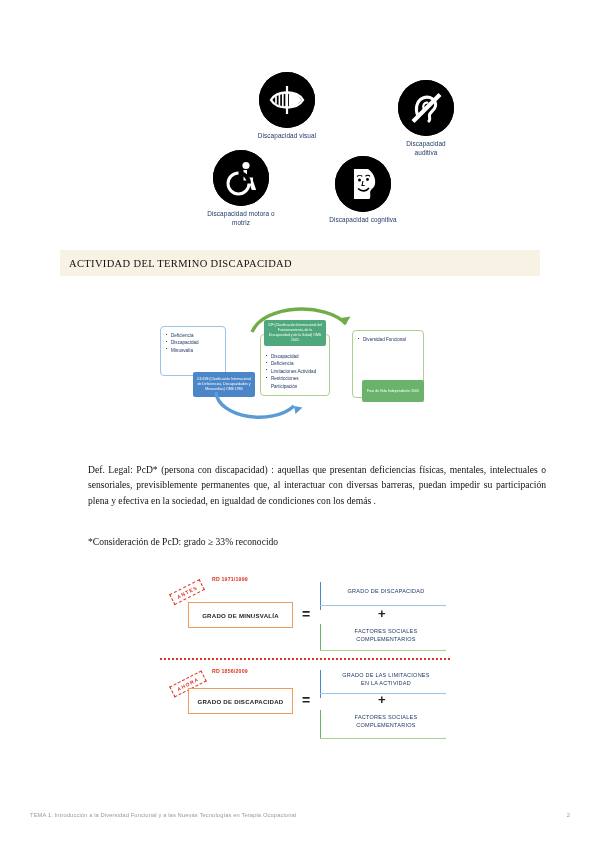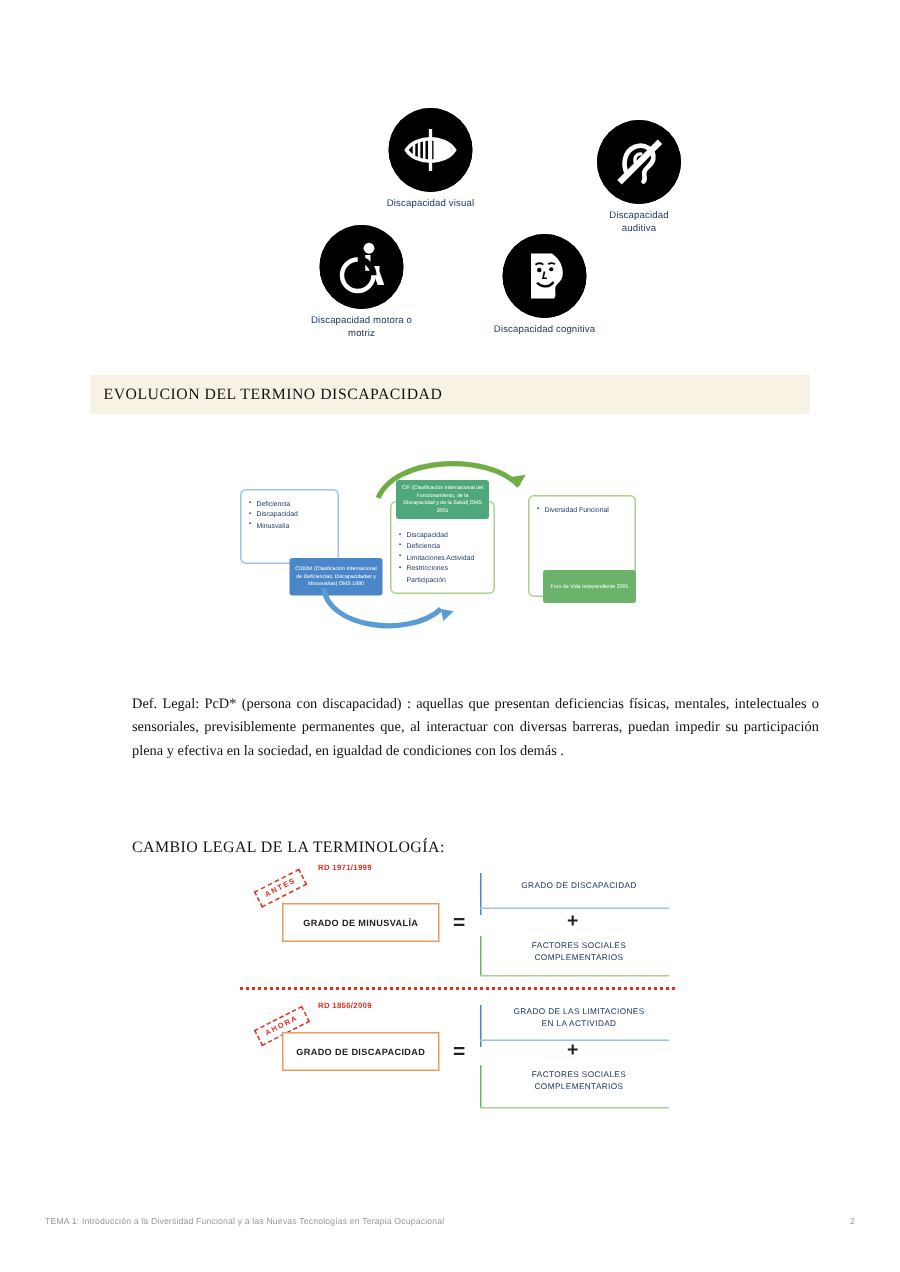--- a/index.html
+++ b/index.html
@@ -319,21 +319,21 @@
           <path d="M30.5 20.2 C31.8 19.1, 34 19.2, 35 20.3" fill="none" stroke="#000" stroke-width="1.2"></path>
           <path d="M23 32.5 C26.5 36, 31.5 35.5, 34 32" fill="none" stroke="#000" stroke-width="1.6"></path>
           <path d="M28 25 L27 29.5 L29.6 29.5" fill="none" stroke="#000" stroke-width="1.1"></path>
         </svg>
       </span>
       <div class="icon-caption">Discapacidad cognitiva</div>
     </div>
   </div>
 
   <div class="section-band">
-    <span class="section-band-text">EVOLUCION DEL TERMINO DISCAPACIDAD</span>
+    <span class="section-band-text">ACTIVIDAD DEL TERMINO DISCAPACIDAD</span>
   </div>
 
   <div class="evo">
 
     <svg class="evo-arrow" style="left:88px; top:2px;" width="110" height="36" viewBox="0 0 110 36">
       <path d="M4 30 C16 2, 78 0, 98 22" fill="none" stroke="#70AD47" stroke-width="3.4"></path>
       <path d="M98 22 l-5.5 -6 l10 -1.5 z" fill="#70AD47"></path>
     </svg>
 
     <div class="evo-box blue-outline" style="left:0px; top:26px; width:66px; height:50px;">
@@ -362,21 +362,21 @@
     </div>
     <div class="evo-tag tag-gr2" style="left:202px; top:80px; width:62px; height:22px;">Foro de Vida Independiente 2005</div>
 
     <svg class="evo-arrow" style="left:52px; top:86px;" width="96" height="44" viewBox="0 0 96 44">
       <path d="M4 6 C6 32, 60 40, 82 20" fill="none" stroke="#5B9BD5" stroke-width="3.4"></path>
       <path d="M82 20 l1.5 8 l7 -6.5 z" fill="#5B9BD5"></path>
     </svg>
   </div>
 
   <p class="para para-def">Def. Legal: PcD* (persona con discapacidad) : aquellas que presentan deficiencias físicas, mentales, intelectuales o sensoriales, previsiblemente permanentes que, al interactuar con diversas barreras, puedan impedir su participación plena y efectiva en la sociedad, en igualdad de condiciones con los demás .</p>
-  <p class="para para-cambio">CAMBIO LEGAL DE LA TERMINOLOGÍA:</p>
+  <p class="para para-note">*Consideración de PcD: grado ≥ 33% reconocido</p>
 
   <div class="legal">
 
     <div class="legal-half top">
       <div class="rd-label" style="left:52px; top:4px;">RD 1971/1999</div>
       <div class="stamp" style="left:10px; top:14px;">ANTES</div>
       <div class="main-term" style="left:28px; top:30px; width:105px; height:26px;">GRADO DE MINUSVALÍA</div>
       <div class="equals" style="left:142px; top:34px;">=</div>
 
       <div class="rhs-bar blue" style="left:160px; top:10px; height:28px;"></div>

